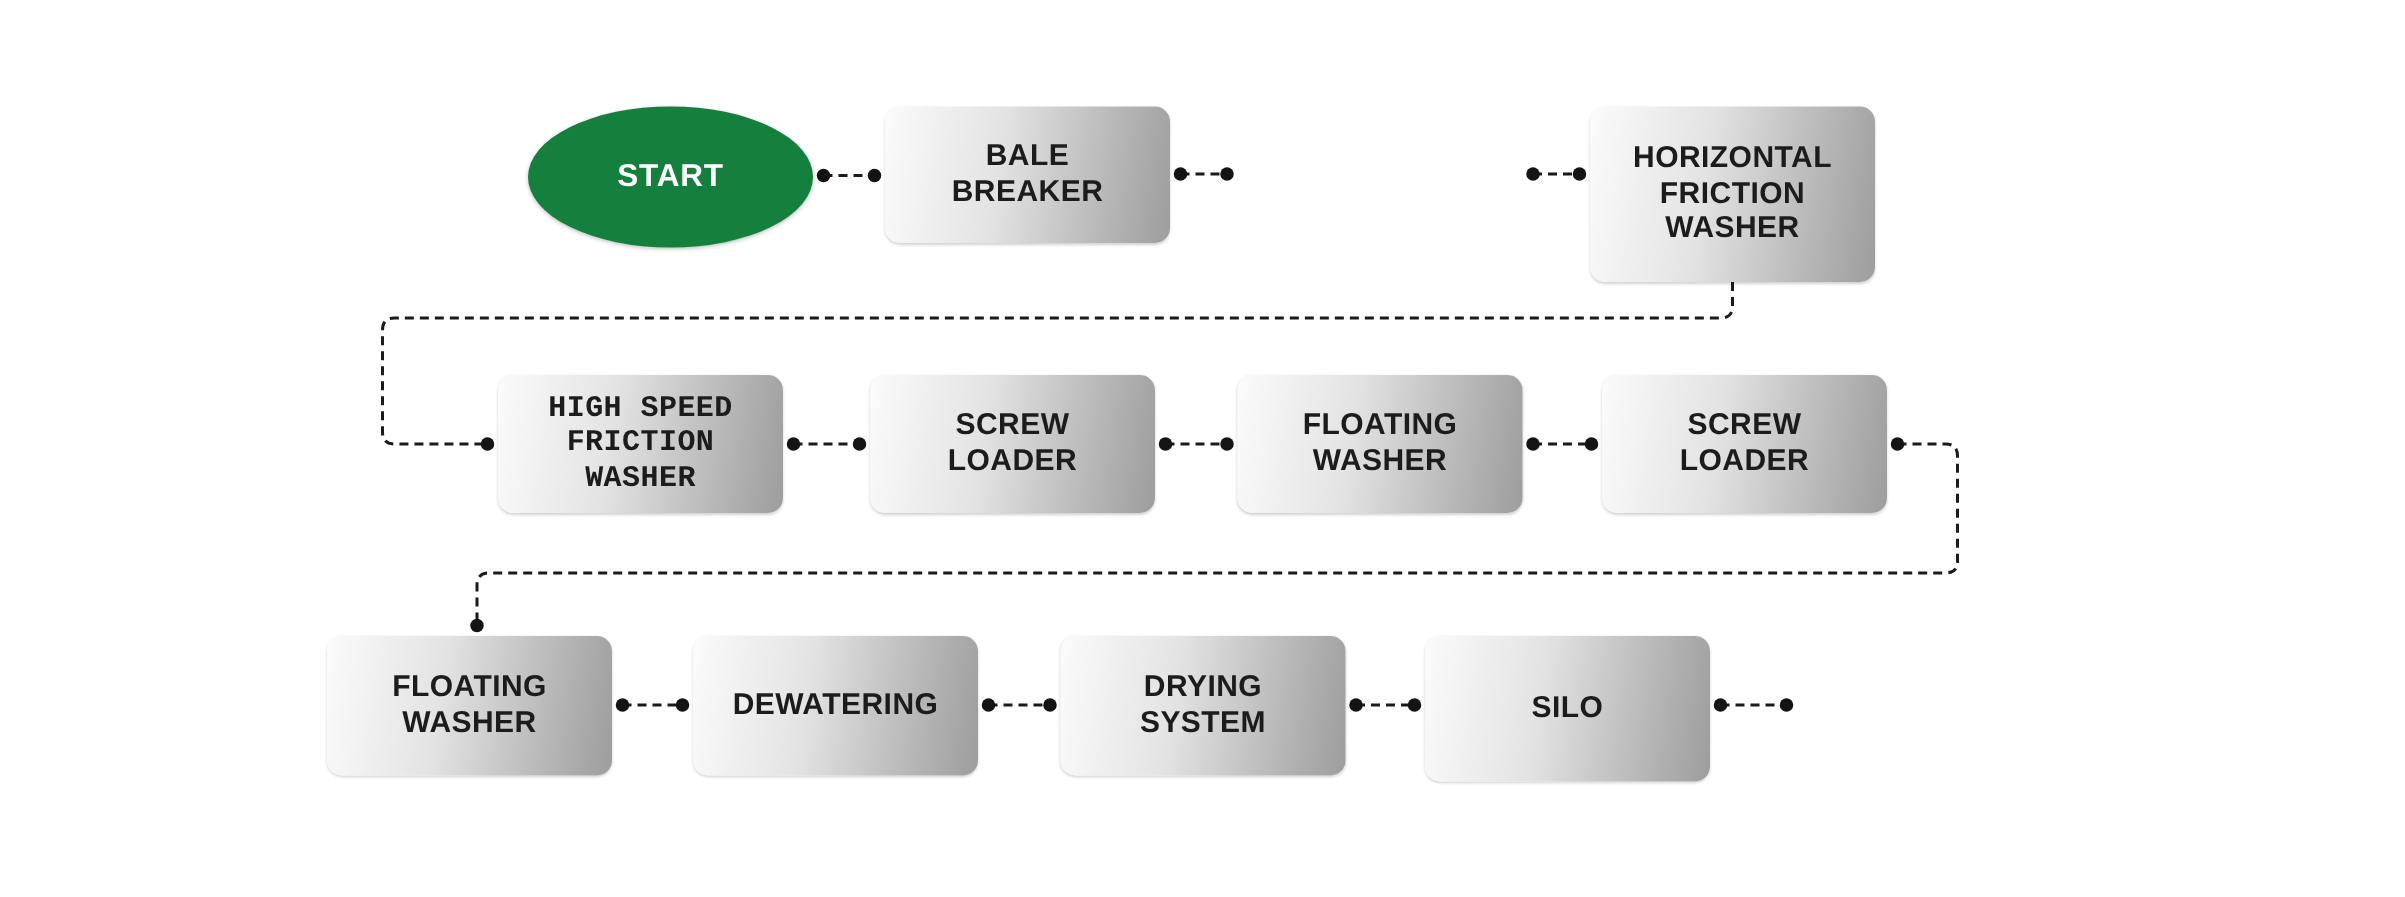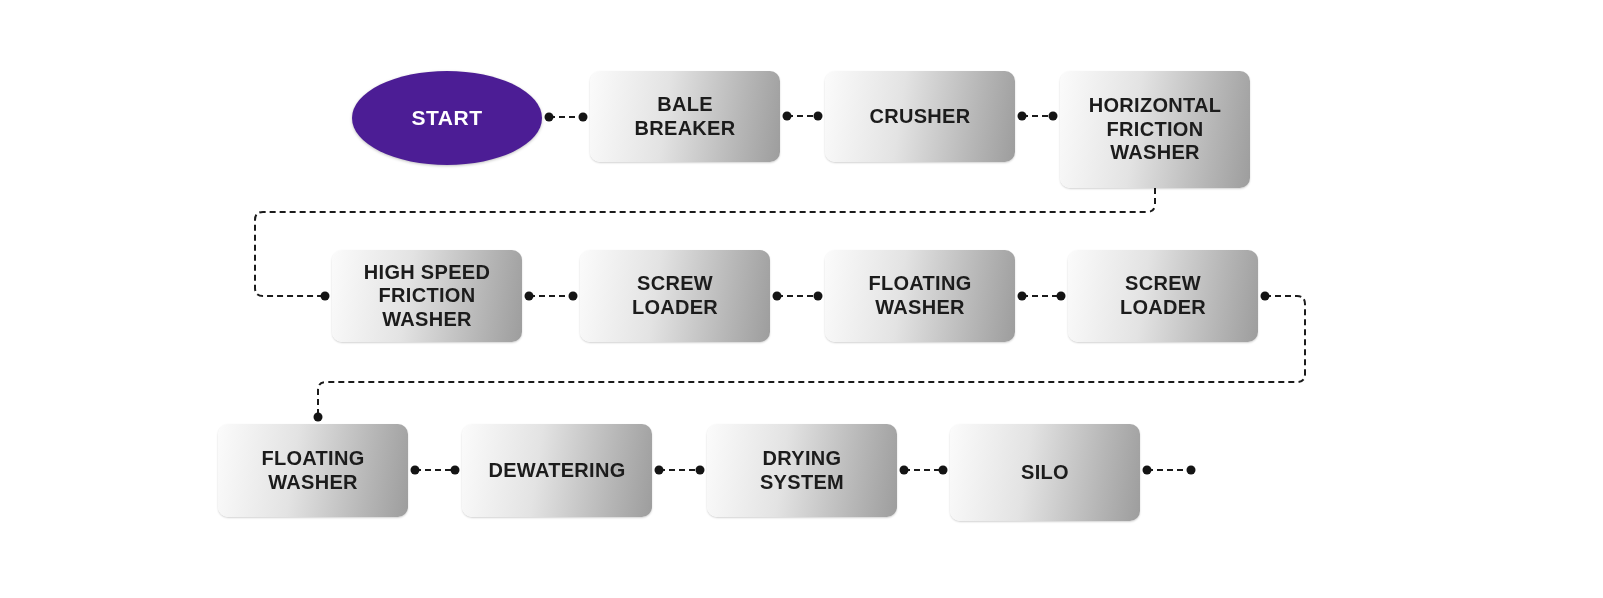--- a/index.html
+++ b/index.html
@@ -5,28 +5,28 @@
   html,body{margin:0;padding:0;background:#ffffff;font-family:"Liberation Sans",sans-serif;}
   .canvas{position:relative;width:1603px;height:598px;background:#ffffff;overflow:hidden;}
   .edges{position:absolute;left:0;top:0;width:1603px;height:598px;}
   .edges path, .edges line{fill:none;stroke:#1b1b1b;stroke-width:2;stroke-dasharray:6 4;}
   .edges circle{fill:#141414;stroke:none;}
   .node{position:absolute;display:flex;align-items:center;justify-content:center;
         text-align:center;font-weight:bold;color:#1c1c1c;font-size:20px;line-height:1.18;
         letter-spacing:.3px;white-space:pre-line;}
   .process{background:linear-gradient(98deg,#fbfbfb 0%,#e3e3e3 40%,#b6b6b6 78%,#9d9d9d 100%);
            border-radius:10px;box-shadow:0 1px 2px rgba(0,0,0,.18);}
-  .terminal{background:#4c1d95;border-radius:50%;color:#ffffff;font-size:21px;letter-spacing:.5px;
+  .terminal{background:#15803d;border-radius:50%;color:#ffffff;font-size:21px;letter-spacing:.5px;
             box-shadow:0 1px 3px rgba(0,0,0,.25);align-items:center;}
   
   .n0{left:352px;top:71px;width:190px;height:94px;}
   .n1{left:590px;top:71px;width:190px;height:91px;}
   .n2{left:825px;top:71px;width:190px;height:91px;}
   .n3{left:1060px;top:71px;width:190px;height:117px;}
-  .n4{left:332px;top:250px;width:190px;height:92px;}
+  .n4{left:332px;top:250px;width:190px;height:92px;font-family:Liberation Mono, monospace;}
   .n5{left:580px;top:250px;width:190px;height:92px;}
   .n6{left:825px;top:250px;width:190px;height:92px;}
   .n7{left:1068px;top:250px;width:190px;height:92px;}
   .n8{left:218px;top:424px;width:190px;height:93px;}
   .n9{left:462px;top:424px;width:190px;height:93px;}
   .n10{left:707px;top:424px;width:190px;height:93px;}
   .n11{left:950px;top:424px;width:190px;height:97px;}
   .n12{left:1198px;top:423px;width:190px;height:94px;}
 </style>
 </head>
@@ -97,23 +97,20 @@
     </g>
   </svg>
 
   <div class="node terminal n0">
     <span>START</span>
   </div>
   <div class="node process n1">
     <span>BALE
 BREAKER</span>
   </div>
-  <div class="node process n2">
-    <span>CRUSHER</span>
-  </div>
   <div class="node process n3">
     <span>HORIZONTAL
 FRICTION
 WASHER</span>
   </div>
   <div class="node process n4">
     <span>HIGH SPEED
 FRICTION
 WASHER</span>
   </div>

